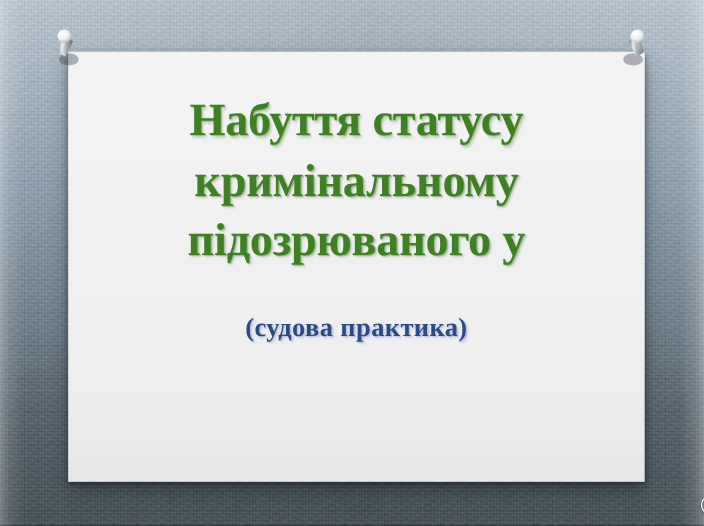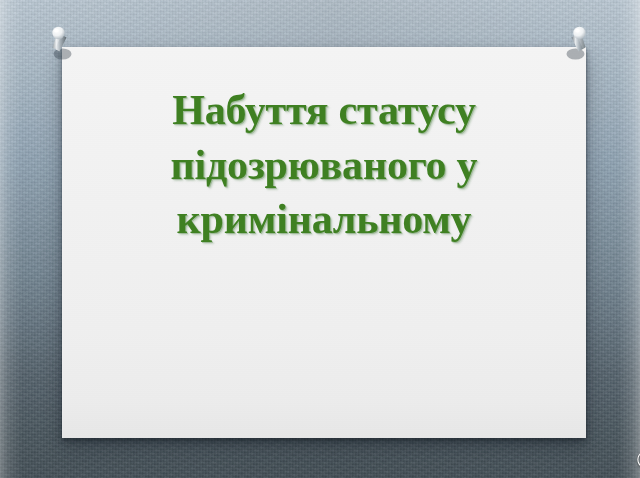--- a/index.html
+++ b/index.html
@@ -205,23 +205,24 @@
   <div class="bg-sheen"></div>
   <div class="bg-vignette"></div>
 
   <div class="paper">
     <div class="paper-grain"></div>
   </div>
 
   <div class="content">
     <h1 class="title">
       <span class="title-line">Набуття статусу</span>
+      <span class="title-line">кримінальному</span>
       <span class="title-line">підозрюваного у</span>
-      <span class="title-line">кримінальному</span>
     </h1>
+    <div class="subtitle">(судова практика)</div>
   </div>
 
   <svg class="pin pin-left" viewBox="0 0 34 40">
     <defs>
       <linearGradient id="pinShaftL" x1="0" y1="0" x2="1" y2="0">
         <stop offset="0%" stop-color="#6f7a82"></stop>
         <stop offset="28%" stop-color="#e6eaed"></stop>
         <stop offset="55%" stop-color="#aab3ba"></stop>
         <stop offset="100%" stop-color="#5d686f"></stop>
       </linearGradient>

